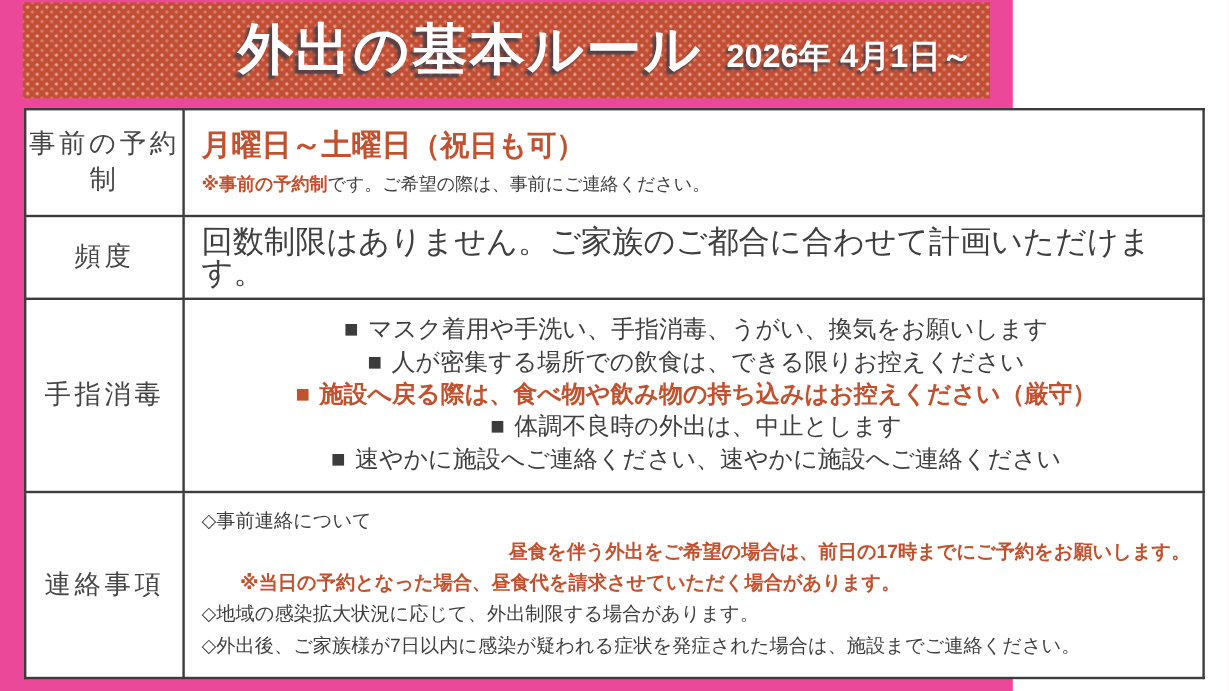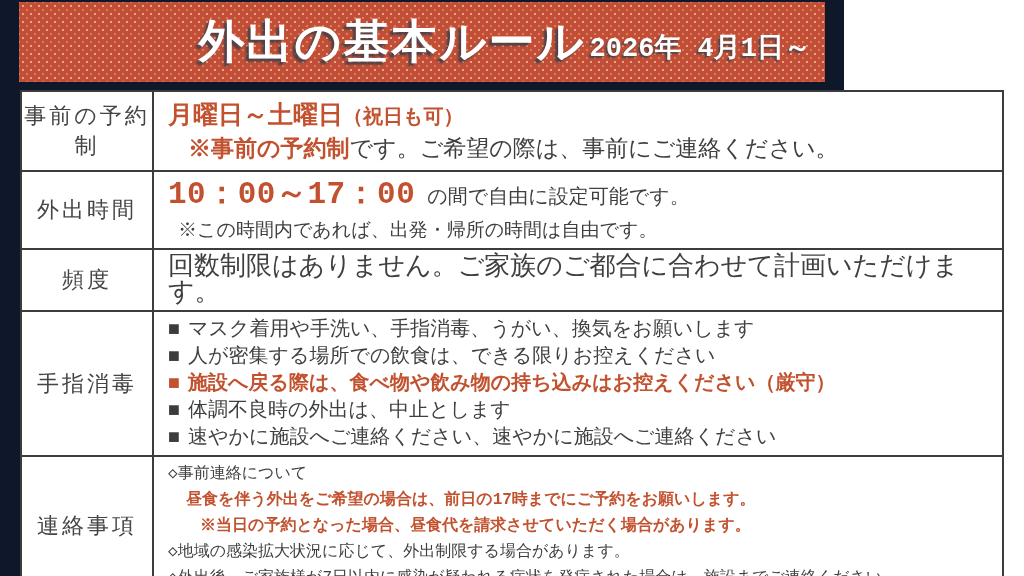--- a/index.html
+++ b/index.html
@@ -1,18 +1,18 @@
 <!DOCTYPE html>
 <html style="--banner: #c24f35; --accent: #c2522f; --ink: #3f3f3f;"><head>
 <meta charset="utf-8">
 <style>
   * { margin:0; padding:0; box-sizing:border-box; }
   html,body { width:1024px; height:576px; background:#fff; overflow:hidden;
     font-family:"Liberation Sans","DejaVu Sans",sans-serif; }
-  .stage { position:relative; width:844px; height:576px; background:#0f172a;font-family:Liberation Mono, monospace; }
+  .stage { position:relative; width:844px; height:576px; background:#ec4899; }
 
   
   .banner {
     position:absolute; left:19px; right:19px; top:2px; height:80px;
     background-color:var(--banner,#c24f35);
     background-image:
       radial-gradient(circle, rgba(255,235,220,0.55) 1.1px, transparent 1.5px),
       radial-gradient(circle, rgba(255,215,195,0.35) 1.1px, transparent 1.5px);
     background-size:8px 8px, 8px 8px;
     background-position:0 0, 4px 4px;
@@ -38,41 +38,41 @@
     font-size:22px; font-weight:normal; color:#454545; text-align:center;
     letter-spacing:3px; background:#fff;
   }
   .rules td { padding:4px 10px 4px 14px; color:var(--ink,#3f3f3f); background:#fff; }
 
   .accent { color:var(--accent,#c2522f); }
   .bold { font-weight:bold; }
 
   
   .r1-line1 { font-size:25px; line-height:32px; margin-top:2px; }
-  .r1-paren { font-size:20px; }
-  .r1-line2 { font-size:23px; line-height:28px; margin-left:20px; margin-top:2px; }
+  .r1-paren { font-size:24px; }
+  .r1-line2 { font-size:15px; line-height:28px; margin-left:0; margin-top:2px; }
 
   
   .r2-line1 { line-height:38px; }
   .r2-time  { font-size:31px; font-weight:600; letter-spacing:0.5px; }
   .r2-suffix{ font-size:20px; }
   .r2-note  { font-size:19px; line-height:26px; margin-left:10px; }
 
   
   .r3-text { font-size:26px; line-height:26px; }
 
   
-  .check-item { font-size:20px; line-height:27px; white-space:nowrap; }
+  .check-item { font-size:20px; line-height:27px; white-space:nowrap;text-align:center; }
   .bullet { margin-right:8px; color:#3c3c3c; }
   .bullet.accent { color:var(--accent,#c2522f); }
 
   
   .contact-line { font-size:16px; line-height:26px; white-space:nowrap; }
   .contact-line.em { font-weight:bold; color:var(--accent,#c2522f); }
-  .indent1 { padding-left:18px; }
+  .indent1 { padding-left:18px;text-align:right; }
   .indent2 { padding-left:32px; }
 </style>
 </head>
 <body>
 
 <div class="stage">
 
   <div class="banner">
     <div class="banner-title">外出の基本ルール</div>
     <div class="banner-date">2026年 4月1日～</div>
@@ -90,29 +90,20 @@
         <td>
           <div class="r1-line1">
             <span class="accent bold">月曜日～土曜日</span><span class="accent bold r1-paren">（祝日も可）</span>
           </div>
           <div class="r1-line2">
             <span class="accent bold">※事前の予約制</span><span>です。ご希望の際は、事前にご連絡ください。</span>
           </div>
         </td>
       </tr>
 
-      <tr style="height:78px;">
-        <th>外出時間</th>
-        <td>
-          <div class="r2-line1">
-            <span class="accent r2-time">10：00～17：00</span><span class="r2-suffix"> の間で自由に設定可能です。</span>
-          </div>
-          <div class="r2-note">※この時間内であれば、出発・帰所の時間は自由です。</div>
-        </td>
-      </tr>
 
       <tr style="height:46px;">
         <th>頻度</th>
         <td>
           <div class="r3-text">回数制限はありません。ご家族のご都合に合わせて計画いただけます。</div>
         </td>
       </tr>
 
       <tr style="height:138px;">
         <th>手指消毒</th>

